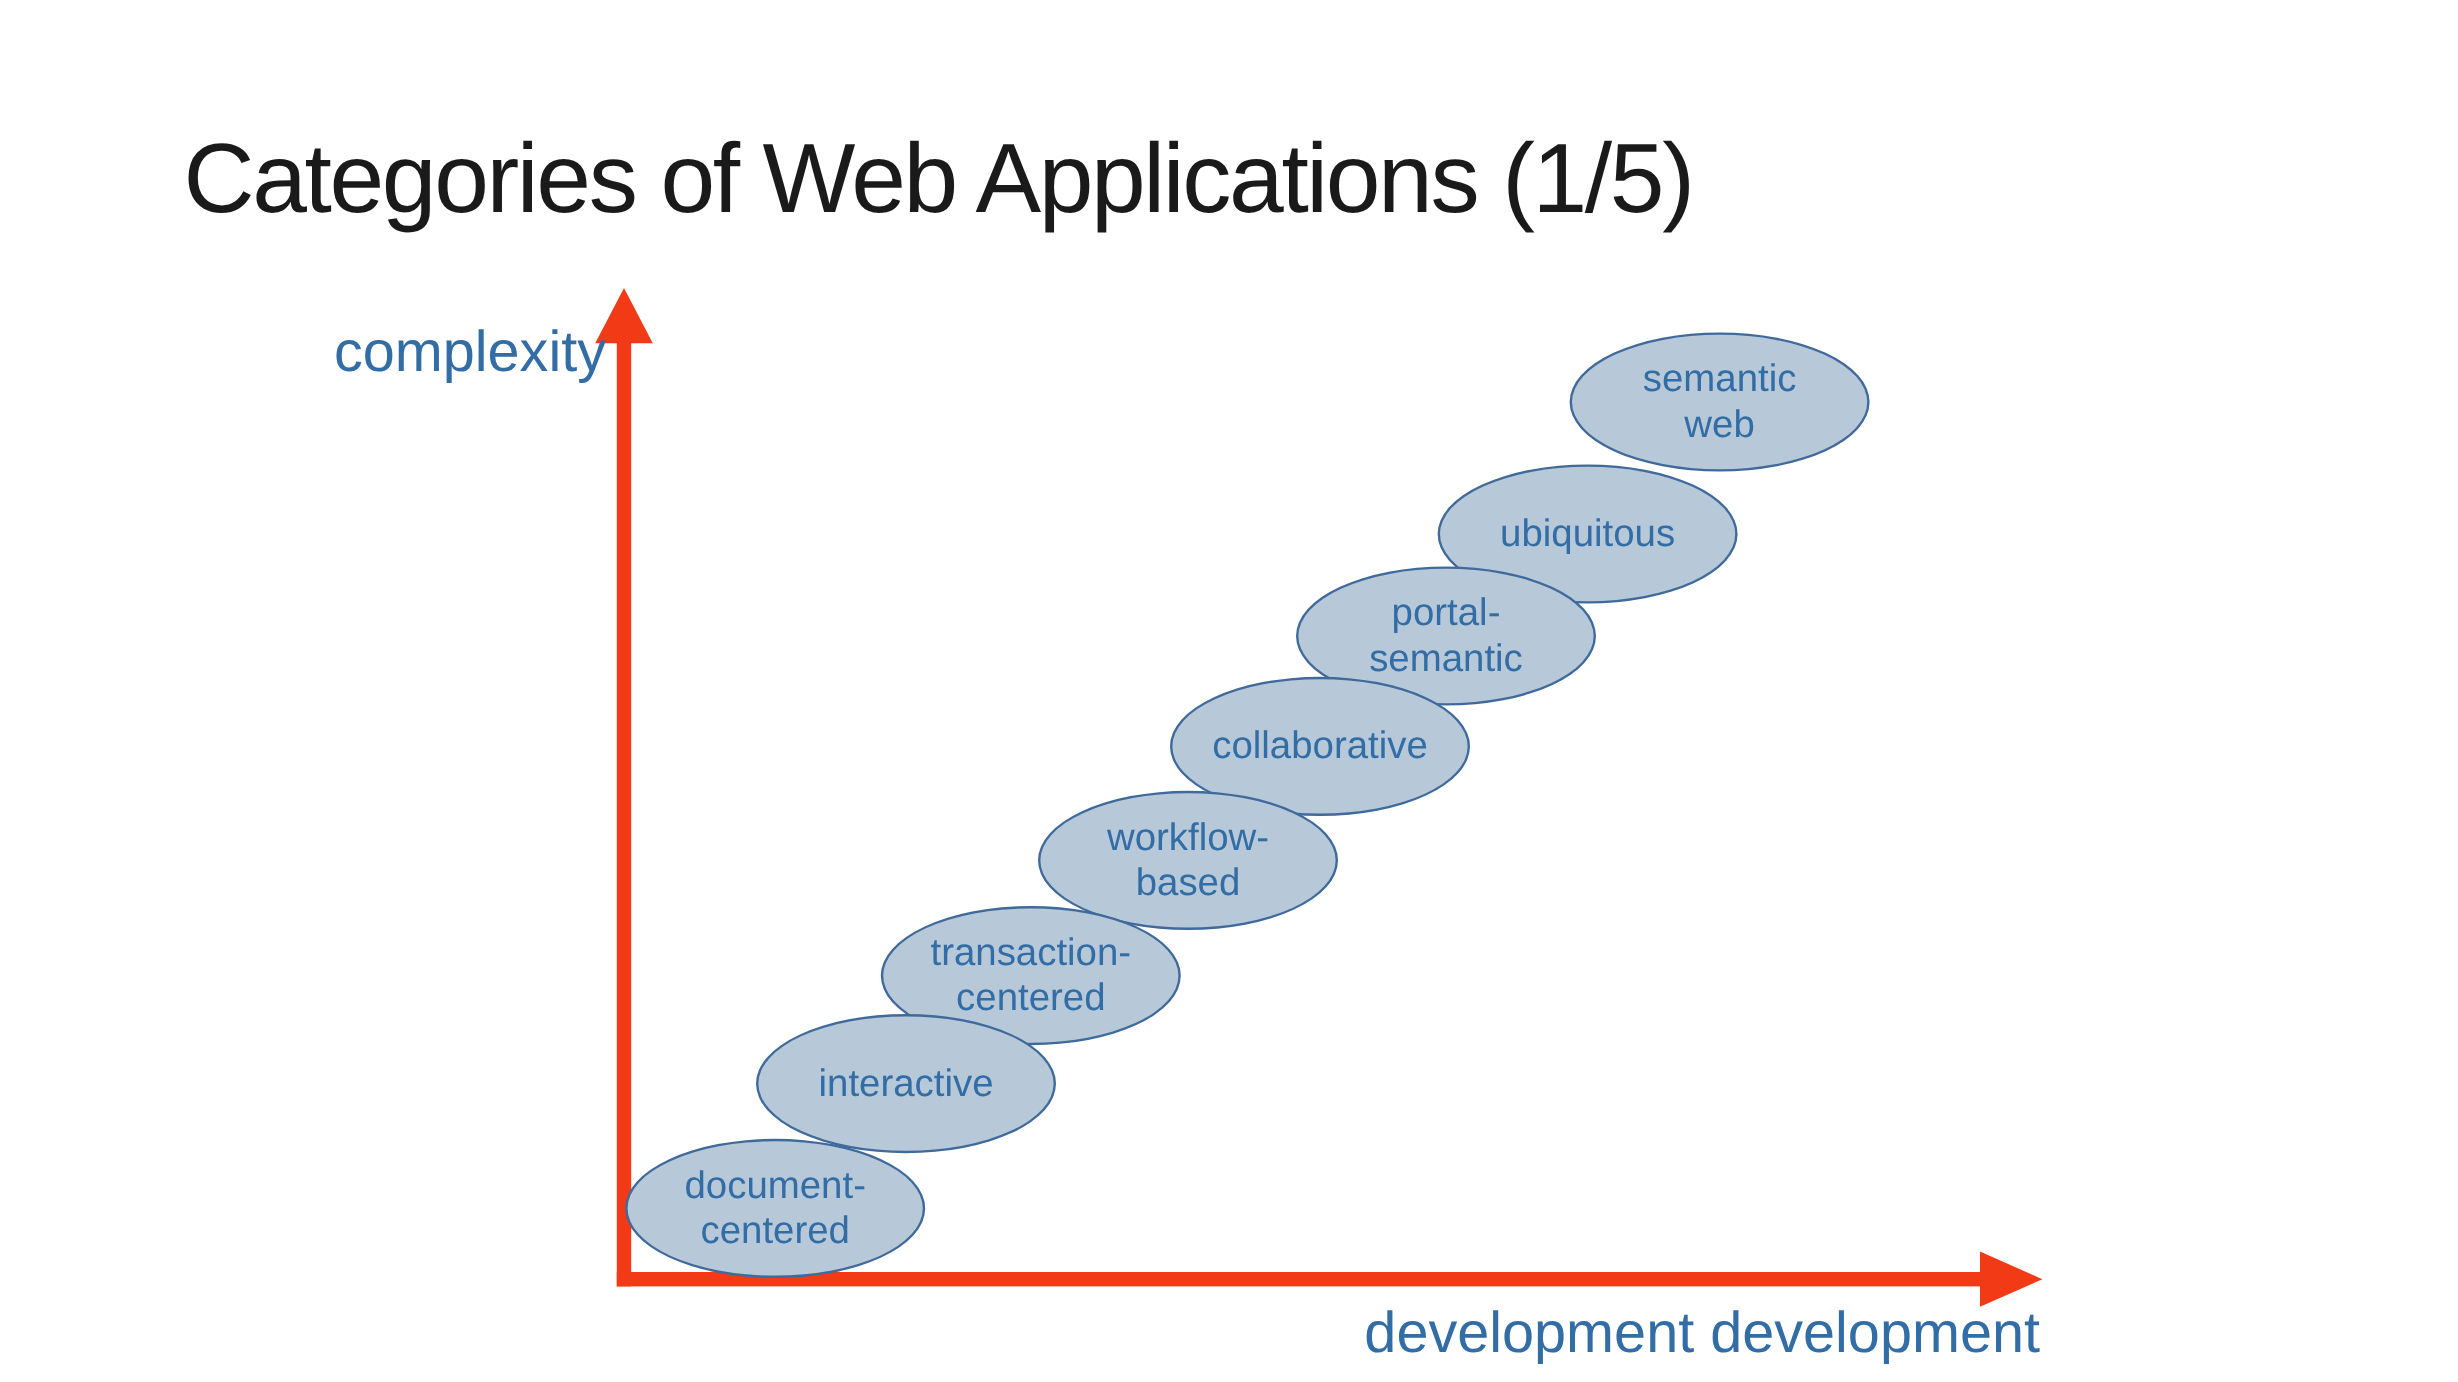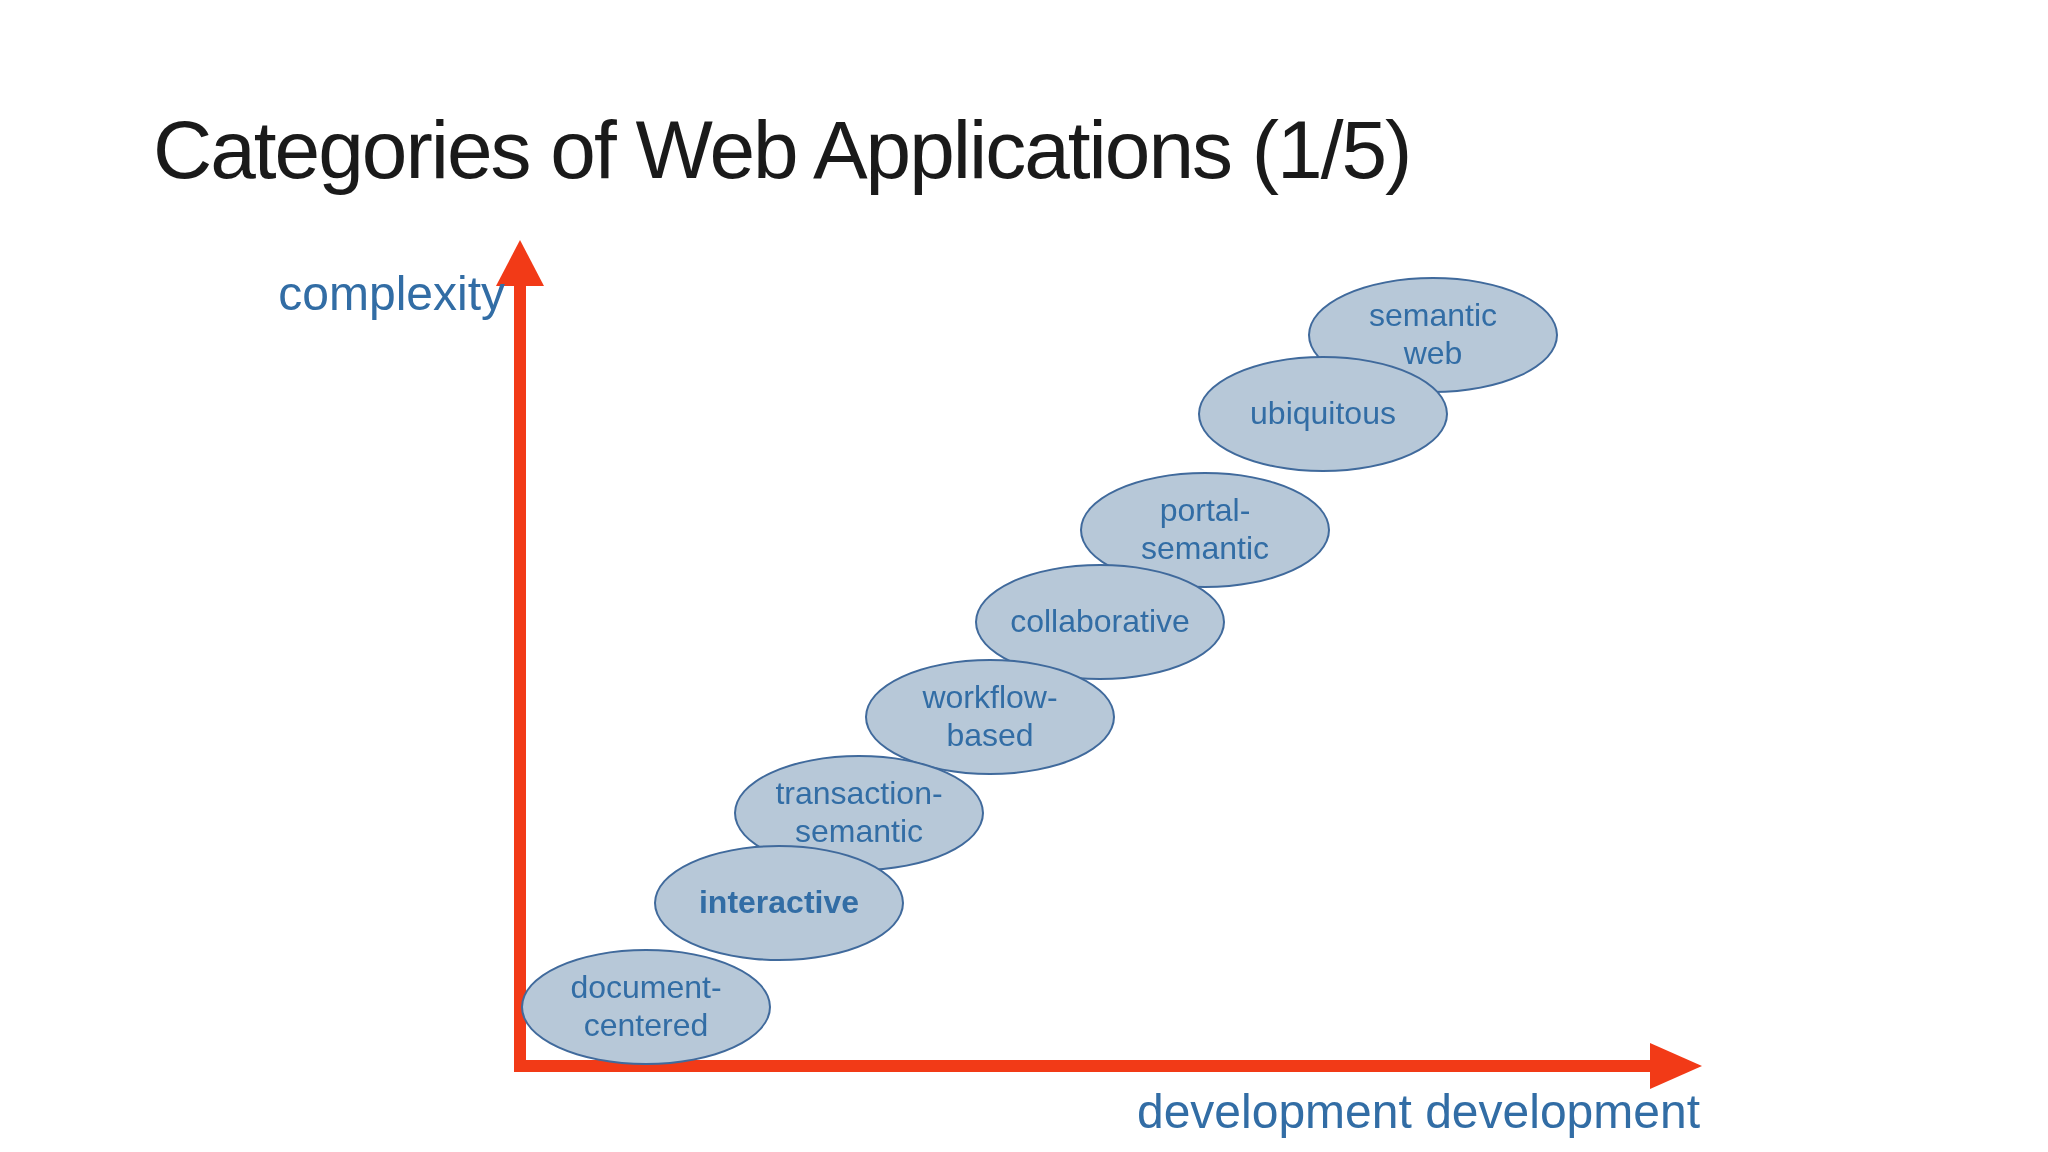--- a/index.html
+++ b/index.html
@@ -91,26 +91,26 @@
     box-sizing: content-box;
   }
   .ellipse span {
     font-size: 32px;
     line-height: 1.18;
     color: var(--diagram-text-color, #326da5);
     text-align: center;
     white-space: pre-line;
   }
   .e1 { left: 521px;  top: 949px; z-index: 8; }
-  .e2 { left: 654px;  top: 845px; z-index: 7; font-weight: bold; }
+  .e2 { left: 630px;  top: 845px; z-index: 7; }
   .e3 { left: 734px;  top: 755px; z-index: 6; }
   .e4 { left: 865px;  top: 659px; z-index: 5; }
   .e5 { left: 975px;  top: 564px; z-index: 4; }
   .e6 { left: 1080px; top: 472px; z-index: 3; }
-  .e7 { left: 1198px; top: 356px; z-index: 2; }
+  .e7 { left: 1198px; top: 387px; z-index: 2; }
   .e8 { left: 1308px; top: 277px; z-index: 1; }
 </style>
 </head>
 <body>
 
 <div class="slide">
 
   <h1 class="title">Categories of Web Applications (1/5)</h1>
 
   <div>
@@ -125,21 +125,21 @@
 
     <div class="ellipse e1">
       <span>document-
 centered</span>
     </div>
     <div class="ellipse e2">
       <span>interactive</span>
     </div>
     <div class="ellipse e3">
       <span>transaction-
-semantic</span>
+centered</span>
     </div>
     <div class="ellipse e4">
       <span>workflow-
 based</span>
     </div>
     <div class="ellipse e5">
       <span>collaborative</span>
     </div>
     <div class="ellipse e6">
       <span>portal-

